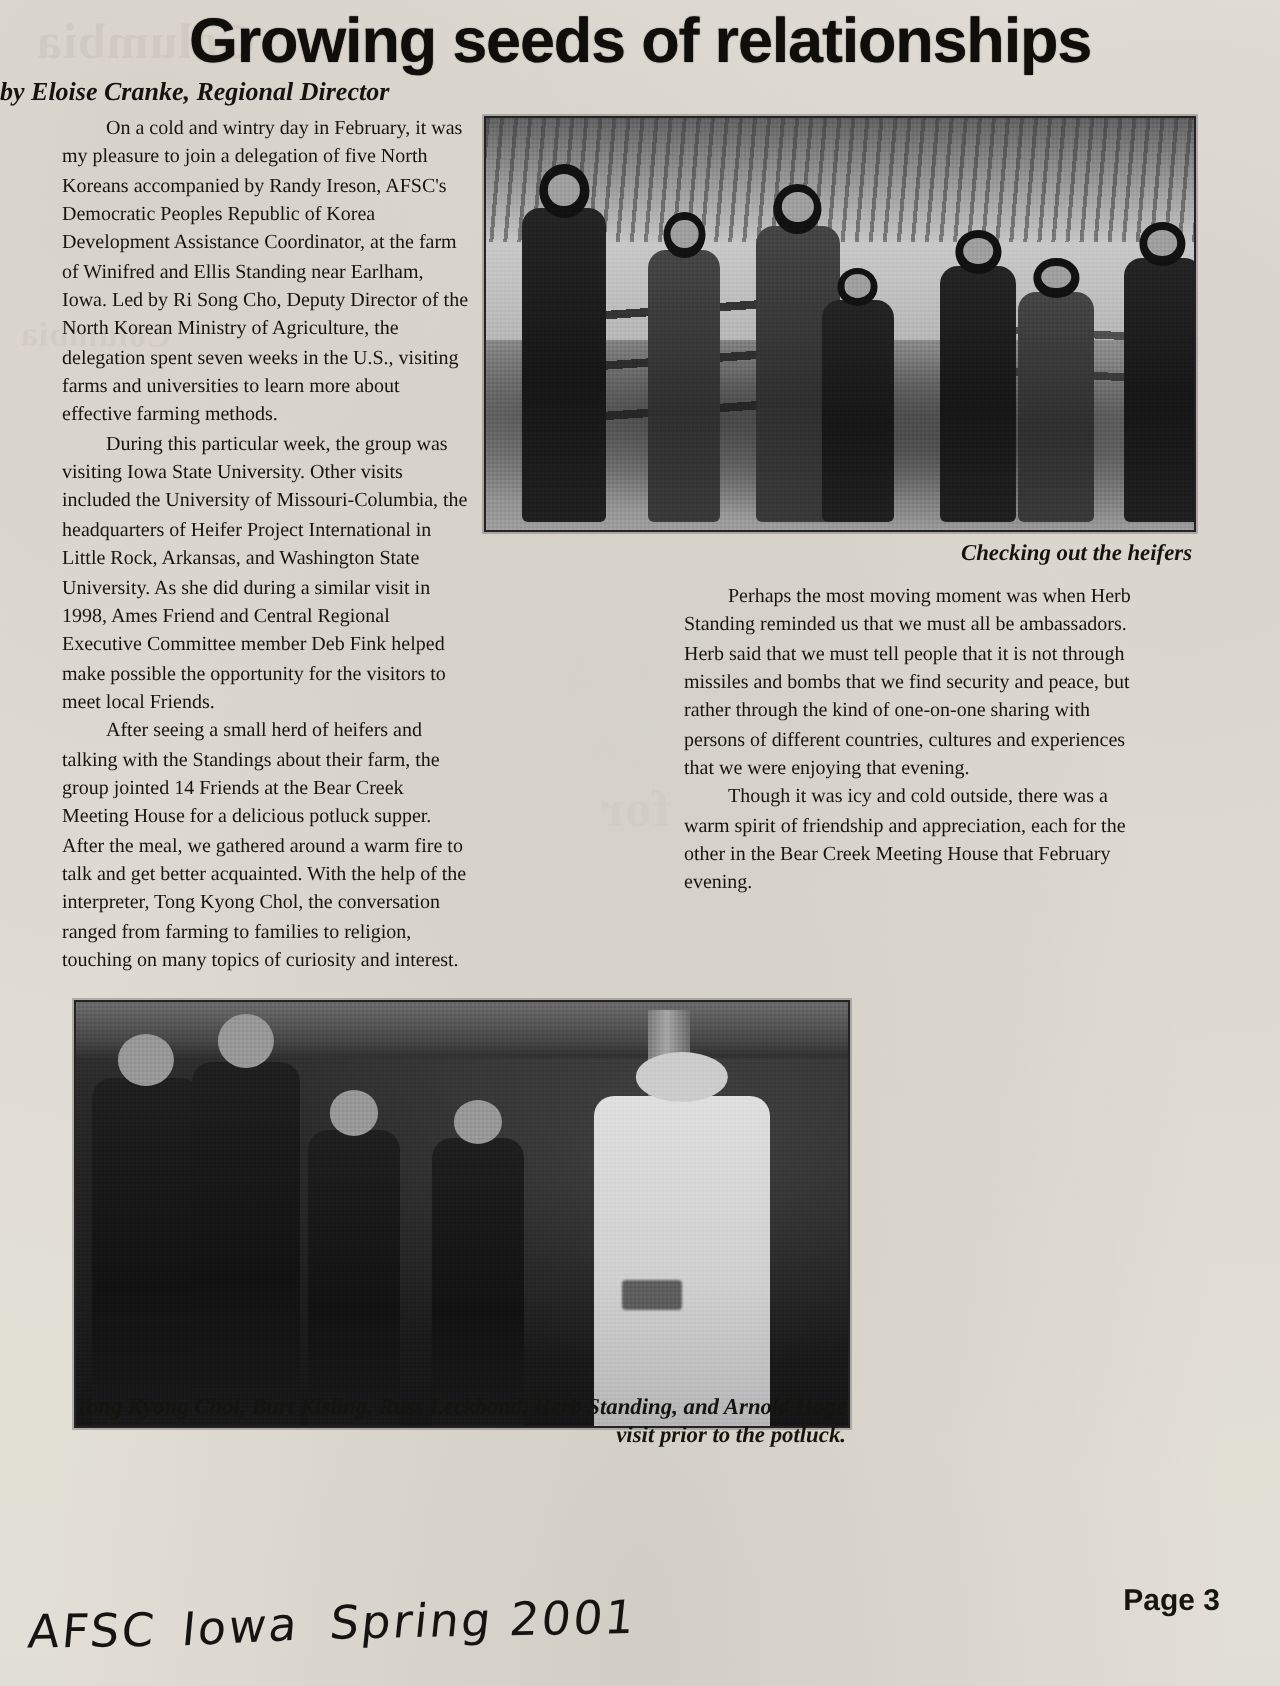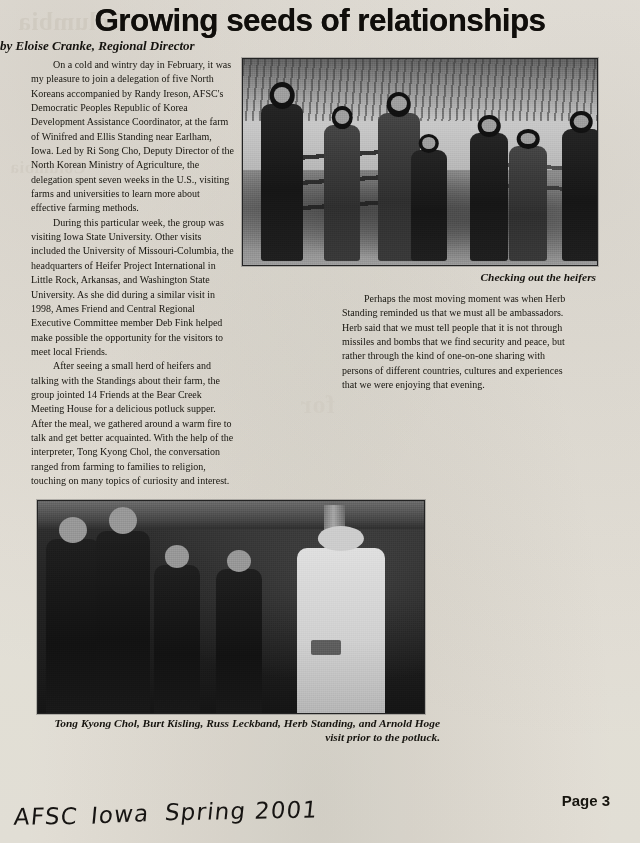--- a/index.html
+++ b/index.html
@@ -100,21 +100,21 @@
     position: absolute;
     font-family: "Liberation Serif", serif;
     font-style: italic;
     font-weight: bold;
     font-size: 11.4px;
     color: #16140f;
     text-align: right;
     line-height: 14px;
   }
   .cap-top    { left: 242px; top: 270px; width: 354px; }
-  .cap-bottom { left: 37px;  top: 716px; width: 386px; margin-left: 17px; }
+  .cap-bottom { left: 37px;  top: 697px; width: 386px; }
 
   
   .pagenum {
     position: absolute;
     right: 30px; top: 792px;
     font-family: "Liberation Sans", sans-serif;
     font-size: 15px;
     font-weight: bold;
     color: #17150f;
   }
@@ -257,20 +257,21 @@
     <div class="byline">by Eloise Cranke, Regional Director</div>
 
     <div class="col col-left">
       <p>On a cold and wintry day in February, it was my pleasure to join a delegation of five North Koreans accompanied by Randy Ireson, AFSC's Democratic Peoples Republic of Korea Development Assistance Coordinator, at the farm of Winifred and Ellis Standing near Earlham, Iowa. Led by Ri Song Cho, Deputy Director of the North Korean Ministry of Agriculture, the delegation spent seven weeks in the U.S., visiting farms and universities to learn more about effective farming methods.</p>
       <p>During this particular week, the group was visiting Iowa State University. Other visits included the University of Missouri-Columbia, the headquarters of Heifer Project International in Little Rock, Arkansas, and Washington State University. As she did during a similar visit in 1998, Ames Friend and Central Regional Executive Committee member Deb Fink helped make possible the opportunity for the visitors to meet local Friends.</p>
       <p>After seeing a small herd of heifers and talking with the Standings about their farm, the group jointed 14 Friends at the Bear Creek Meeting House for a delicious potluck supper. After the meal, we gathered around a warm fire to talk and get better acquainted. With the help of the interpreter, Tong Kyong Chol, the conversation ranged from farming to families to religion, touching on many topics of curiosity and interest.</p>
     </div>
 
     <div class="col col-right">
       <p>Perhaps the most moving moment was when Herb Standing reminded us that we must all be ambassadors. Herb said that we must tell people that it is not through missiles and bombs that we find security and peace, but rather through the kind of one-on-one sharing with persons of different countries, cultures and experiences that we were enjoying that evening.</p>
+      <p>Though it was icy and cold outside, there was a warm spirit of friendship and appreciation, each for the other in the Bear Creek Meeting House that February evening.</p>
     </div>
 
     <div class="photo photo-top">
       <div class="scene">
         <div class="sky-snow"></div>
         <div class="treeline"></div>
         <div class="ground"></div>
         <div class="gate"></div>
         <div class="gate2"></div>
         <div class="fig" style="left:5%;  width:12%; height:76%;"></div>

